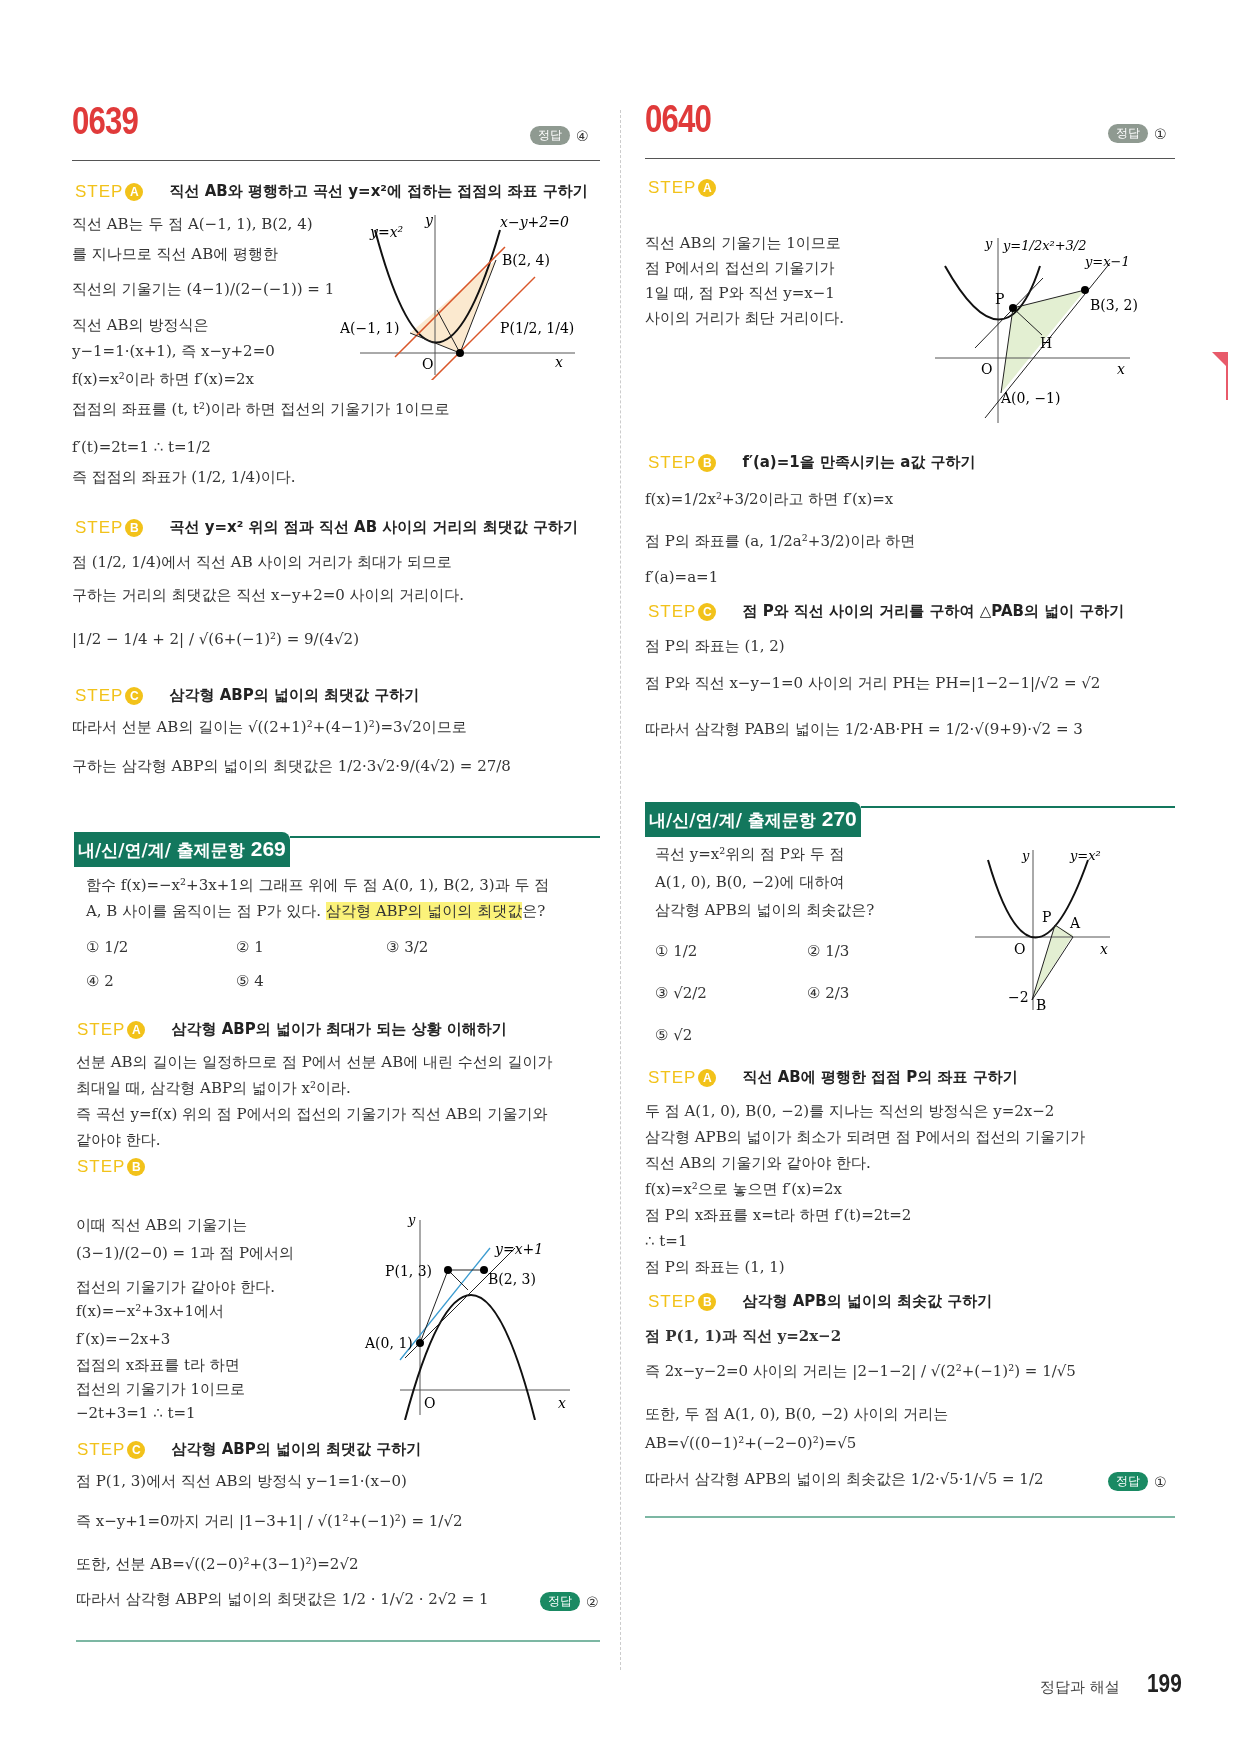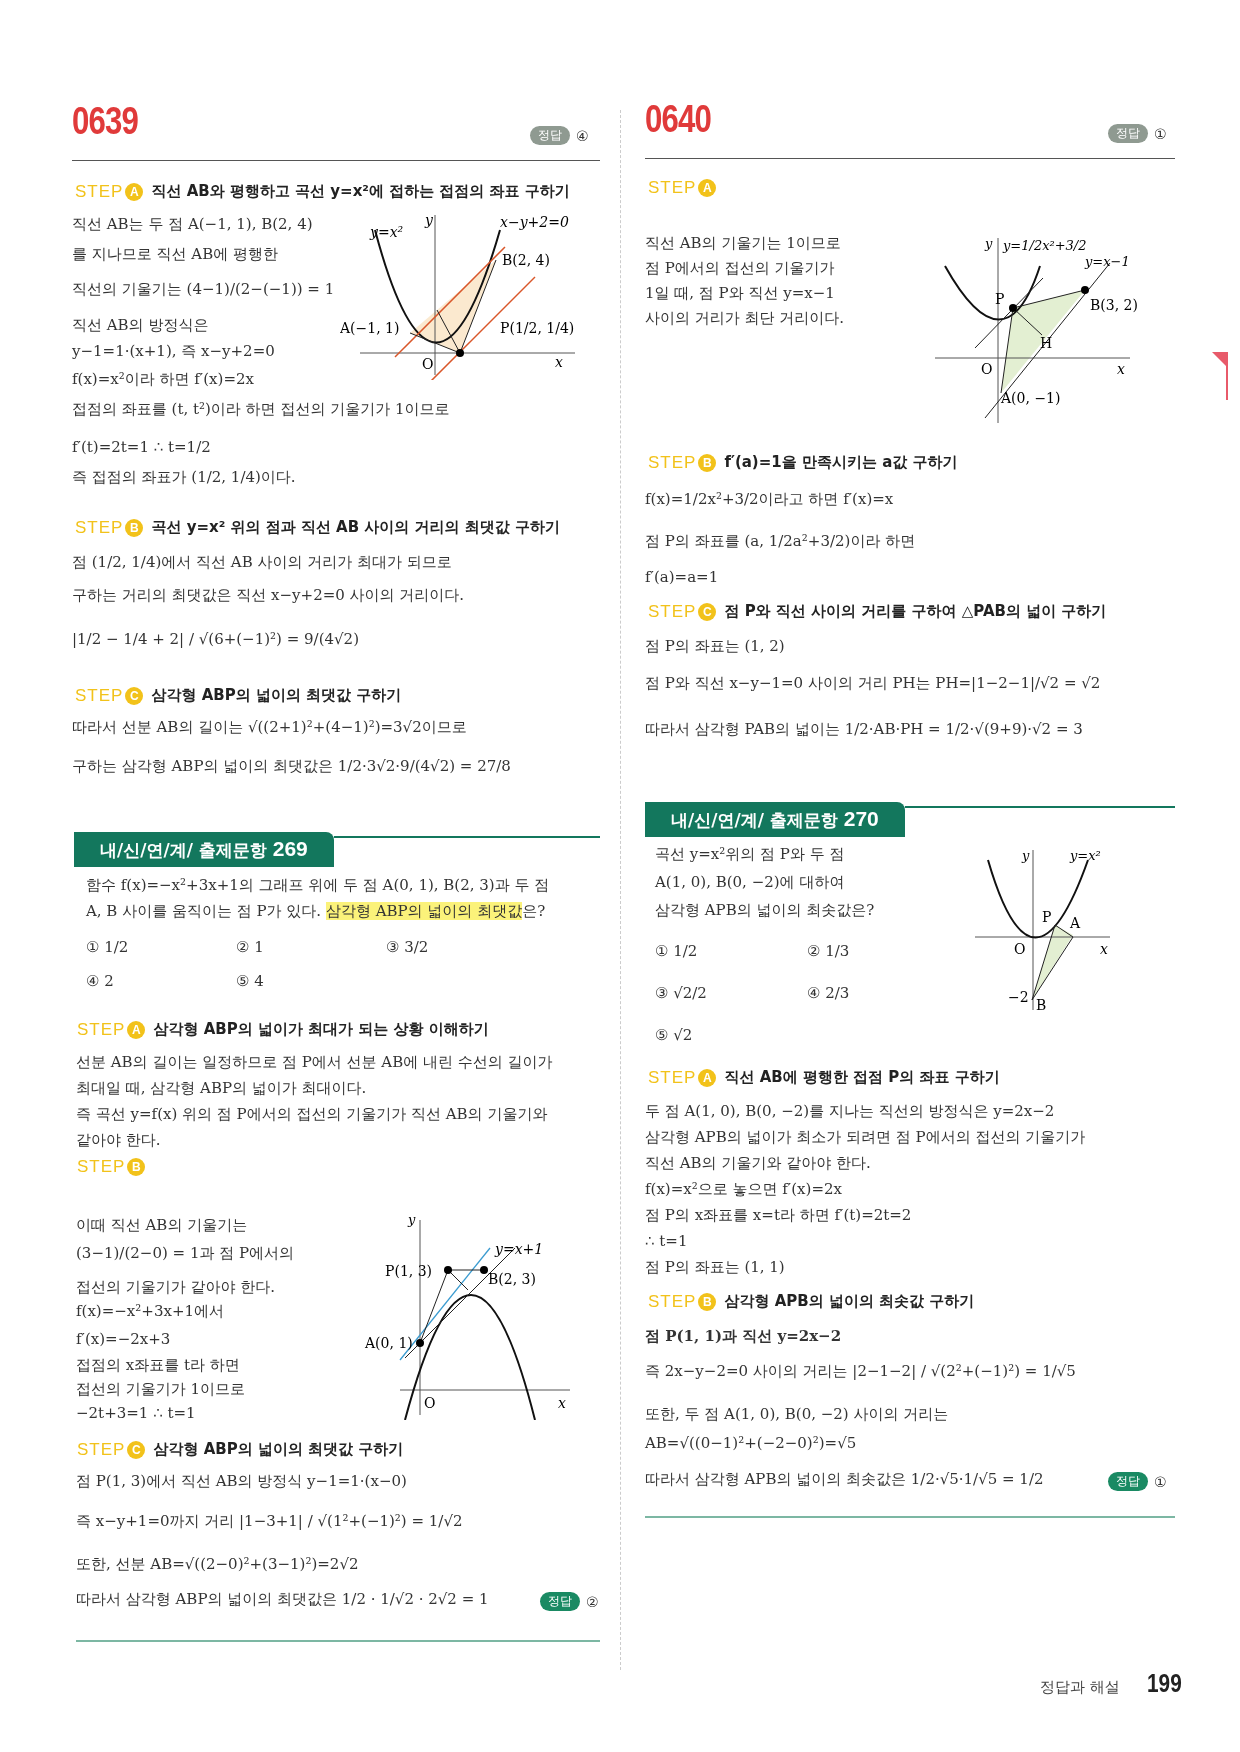--- a/index.html
+++ b/index.html
@@ -5,28 +5,28 @@
   html, body { margin: 0; padding: 0; background: #fff; }
   body { width: 1240px; height: 1752px; position: relative; overflow: hidden;
          font-family: "DejaVu Sans", sans-serif; color: #333; font-size: 15px; }
   .divider-v { position: absolute; left: 620px; top: 110px; height: 1560px; border-left: 1px dashed #ccc; }
   .prob-num { position: absolute; font-family: "Liberation Sans", sans-serif; font-weight: bold;
               font-size: 38px; color: #e03a3a; letter-spacing: -1px; transform: scaleX(0.82); transform-origin: left; }
   .ans-badge { position: absolute; display: flex; align-items: center; gap: 6px; font-size: 14px; }
   .ans-badge .pill { background: #8f9a91; color: #fff; border-radius: 10px; padding: 1px 8px; font-size: 12px; }
   .ans-badge .pill.green { background: #1a8a63; }
   .hr { position: absolute; height: 1px; background: #555; }
-  .step { position: absolute; display: flex; align-items: flex-start; gap: 8px; font-weight: bold; color: #222; font-size: 15px; }
+  .step { position: absolute; display: flex; align-items: flex-start; gap: 26px; font-weight: bold; color: #222; font-size: 15px; }
   .step .lbl { font-family: "Liberation Sans", sans-serif; color: #f2c21a; font-weight: normal; font-size: 17px; letter-spacing: 1px; white-space: nowrap; display:flex; align-items:center; }
   .step .lbl .circ { display:inline-flex; width:18px; height:18px; border-radius:50%; background:#f2c21a; color:#fff; font-size:12px; font-weight:bold; align-items:center; justify-content:center; margin-left:2px; letter-spacing:0; }
   .line { position: absolute; white-space: nowrap; font-size: 15px; color: #333; }
   .math { font-family: "DejaVu Serif", serif; }
   .hl { background: #fbf27a; }
   .banner { position: absolute; display: flex; align-items: center; }
-  .banner .tag { background: #13775d; color: #fff; font-weight: bold; font-size: 17px; padding: 5px 26px; border-radius: 0 8px 0 0; white-space: nowrap; }
+  .banner .tag { background: #13775d; color: #fff; font-weight: bold; font-size: 17px; padding: 5px 4px; border-radius: 0 8px 0 0; white-space: nowrap; }
   .banner .tag .num { font-family: "Liberation Sans", sans-serif; font-size: 21px; margin-left: 6px; }
   .banner .rule { height: 2px; background: #13775d; flex: 1; margin-top: -26px; }
   .hr-green { position: absolute; height: 2px; background: #7cb7a3; }
   .choices { position: absolute; font-family: "DejaVu Serif", serif; font-size: 15px; }
   .choices span { position: absolute; white-space: nowrap; }
   .footer-label { position: absolute; left: 1040px; top: 1678px; font-size: 15px; color: #444; }
   .footer-num { position: absolute; left: 1147px; top: 1668px; font-family: "Liberation Sans", sans-serif; font-weight: bold; font-size: 26px; color: #222; transform: scaleX(0.8); transform-origin:left; }
   .edge-mark { position: absolute; left: 1212px; top: 352px; width: 6px; height: 48px; }
   svg text { font-family: "DejaVu Serif", serif; }
 </style>
@@ -116,21 +116,21 @@
 </div>
 
 <div class="step" style="left:77px; top:1020px;">
   <span class="lbl">
       <span>STEP</span>
       <span class="circ">A</span>
     </span>
   <span>삼각형 ABP의 넓이가 최대가 되는 상황 이해하기</span>
 </div>
 <div class="line math" style="left:76px; top:1053px;">선분 AB의 길이는 일정하므로 점 P에서 선분 AB에 내린 수선의 길이가</div>
-<div class="line math" style="left:76px; top:1079px;">최대일 때, 삼각형 ABP의 넓이가 최대이다.</div>
+<div class="line math" style="left:76px; top:1079px;">최대일 때, 삼각형 ABP의 넓이가 x²이라.</div>
 <div class="line math" style="left:76px; top:1105px;">즉 곡선 y=f(x) 위의 점 P에서의 접선의 기울기가 직선 AB의 기울기와</div>
 <div class="line math" style="left:76px; top:1131px;">같아야 한다.</div>
 
 <div class="step" style="left:77px; top:1157px;">
   <span class="lbl">
       <span>STEP</span>
       <span class="circ">B</span>
     </span>
 </div>
 <div class="line math" style="left:76px; top:1216px;">이때 직선 AB의 기울기는</div>

